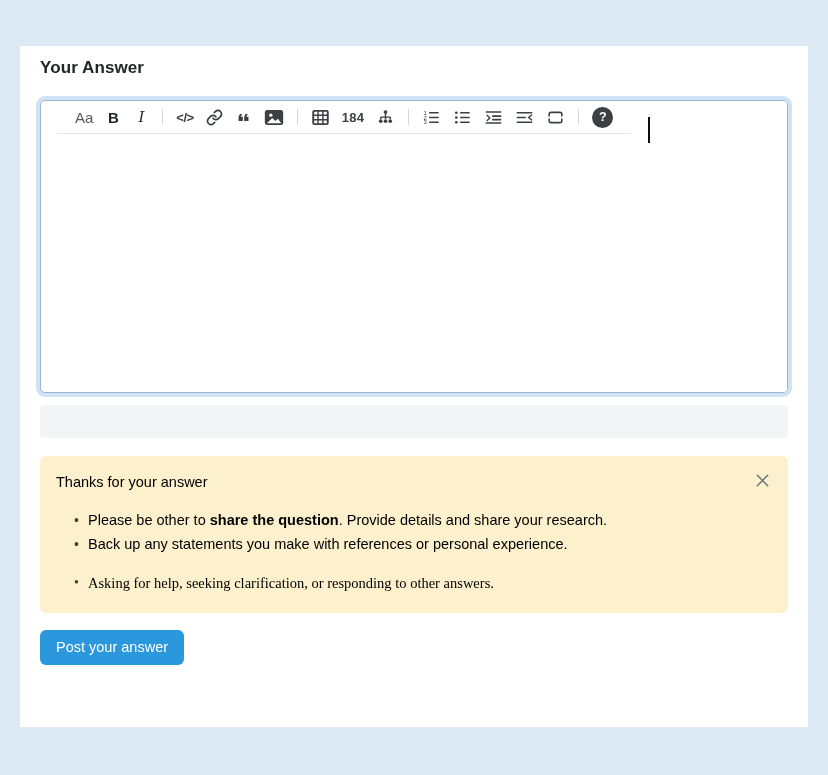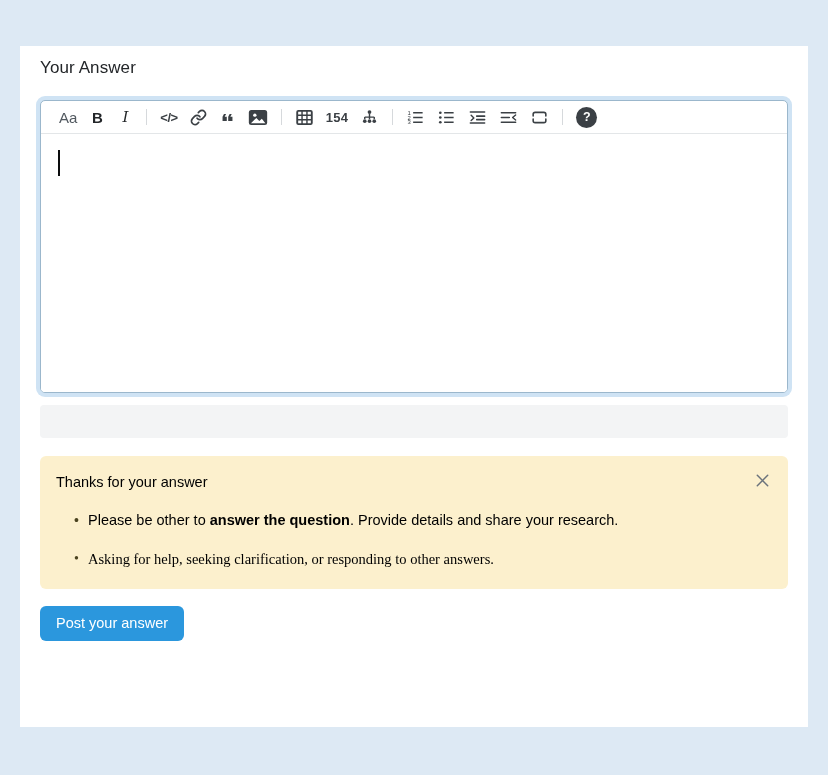--- a/index.html
+++ b/index.html
@@ -9,33 +9,34 @@
     background:#dde9f4;
     position:relative;
   }
   .card {
     position:absolute; left:20px; top:46px;
     width:788px; height:681px;
     background:#ffffff;
     padding:11px 20px 0 20px;
   }
   .page-title {
-    font-size:17px; font-weight:400; color:#232629;
+    font-size:17px; font-weight:700; color:#232629;
     line-height:22px; letter-spacing:.1px;
   }
   
   .editor {
     margin-top:21px;
     border:1px solid #9bb7cc;
     border-radius:5px;
     box-shadow:0 0 0 4px #cfe3f4;
     background:#fff;
     height:293px;
-    display:flex; flex-direction:column;
+    display:flex; flex-direction:row;
     overflow:hidden;
+    padding-left:16px;
   }
   .toolbar {
     height:33px; flex:0 0 33px;
     border-bottom:1px solid #e3e6e8;
     display:flex; align-items:center;
     padding:0 12px;
     color:#3b4045;
   }
   .tb-btn {
     display:flex; align-items:center; justify-content:center;
@@ -156,21 +157,21 @@
 
       <span class="tb-sep"></span>
 
       <button class="tb-btn">
         <svg class="ic" width="19" height="19" viewBox="0 0 24 24" fill="none" stroke="currentColor">
           <rect x="2.8" y="3.6" width="18.4" height="16.8" rx="1.5" stroke-width="2.4"></rect>
           <path d="M2.8 9.2h18.4 M2.8 14.8h18.4 M8.9 3.6v16.8 M15.1 3.6v16.8" stroke-width="1.8"></path>
         </svg>
       </button>
       <button class="tb-btn">
-        <span class="lbl-123">154</span>
+        <span class="lbl-123">184</span>
       </button>
       <button class="tb-btn">
         <svg class="ic" width="19" height="19" viewBox="0 0 24 24" fill="none" stroke="currentColor" stroke-width="1.8">
           <circle cx="12" cy="5.2" r="2.4" fill="currentColor" stroke="none"></circle>
           <path d="M12 7.5 V11.5 M6 11.5 H18 M6 11.5 V14 M12 11.5 V14 M18 11.5 V14"></path>
           <circle cx="6" cy="16.6" r="2.3" fill="currentColor" stroke="none"></circle>
           <circle cx="12" cy="16.6" r="2.3" fill="currentColor" stroke="none"></circle>
           <circle cx="18" cy="16.6" r="2.3" fill="currentColor" stroke="none"></circle>
         </svg>
       </button>
@@ -228,21 +229,22 @@
 
   <div class="notice">
     <div class="notice-title">Thanks for your answer</div>
     <button class="notice-close">
       <svg width="17" height="17" viewBox="0 0 18 18" fill="none" stroke="currentColor" stroke-width="1.6" stroke-linecap="round">
         <path d="M3.5 3.5 L14.5 14.5 M14.5 3.5 L3.5 14.5"></path>
       </svg>
     </button>
 
     <ul>
-      <li><span>Please be other to </span><strong>answer the question</strong><span>. Provide details and share your research.</span></li>
+      <li><span>Please be other to </span><strong>share the question</strong><span>. Provide details and share your research.</span></li>
+      <li>Back up any statements you make with references or personal experience.</li>
     </ul>
 
 
     <ul class="second">
       <li>Asking for help, seeking clarification, or responding to other answers.</li>
     </ul>
   </div>
 
   <button class="post-btn">Post your answer</button>
 

